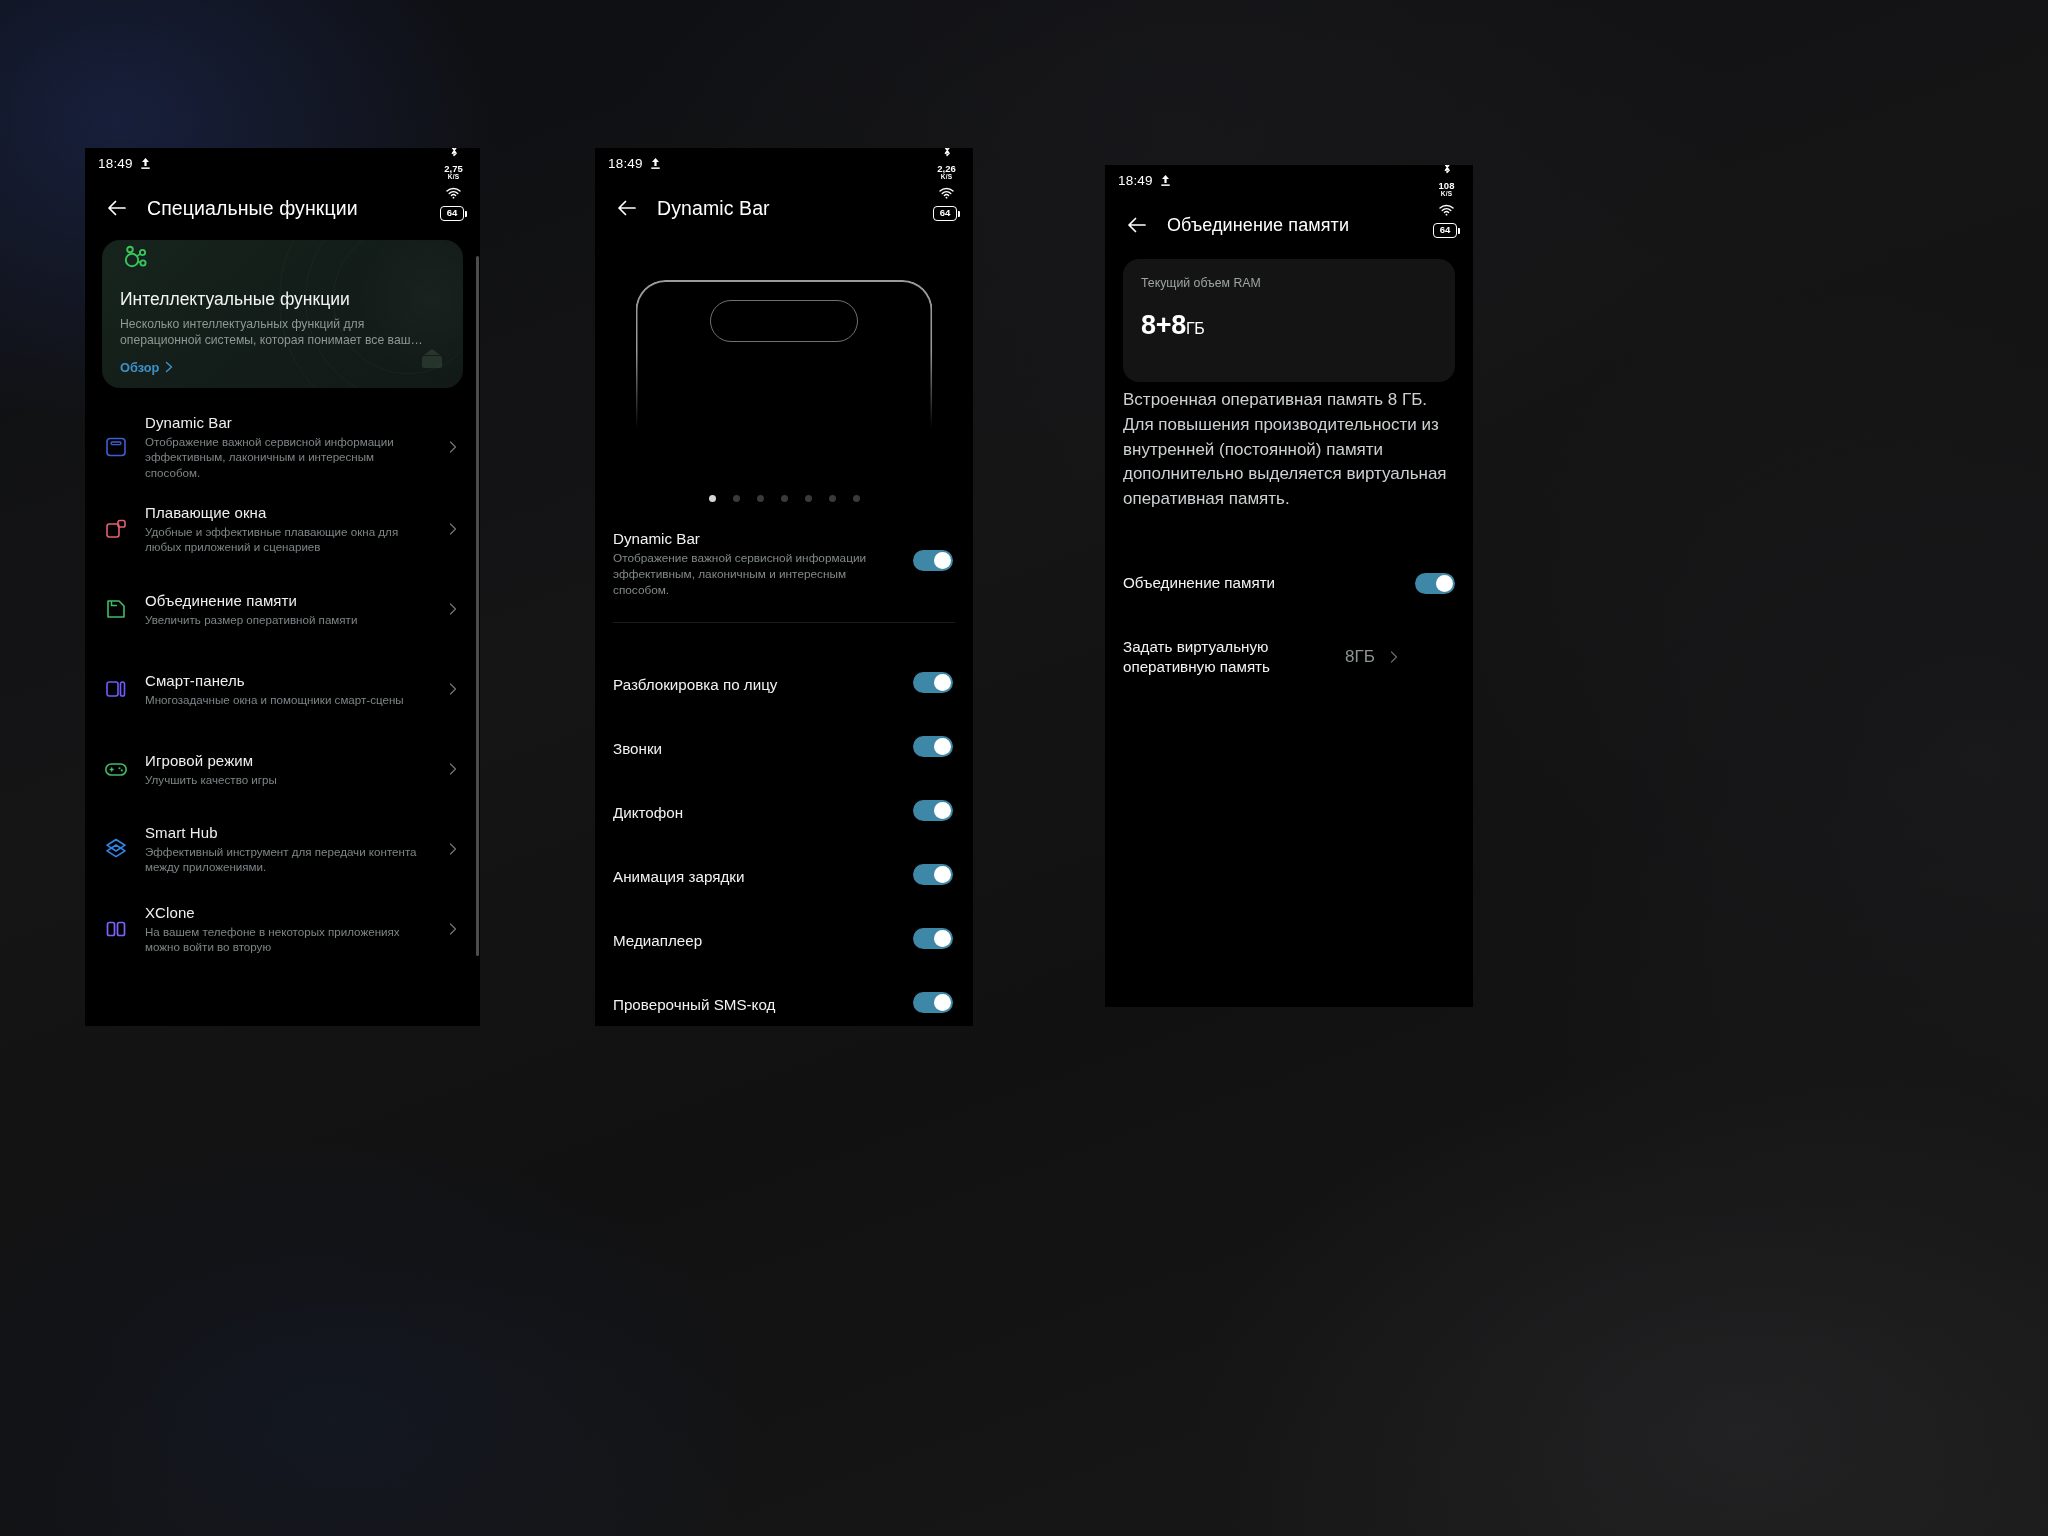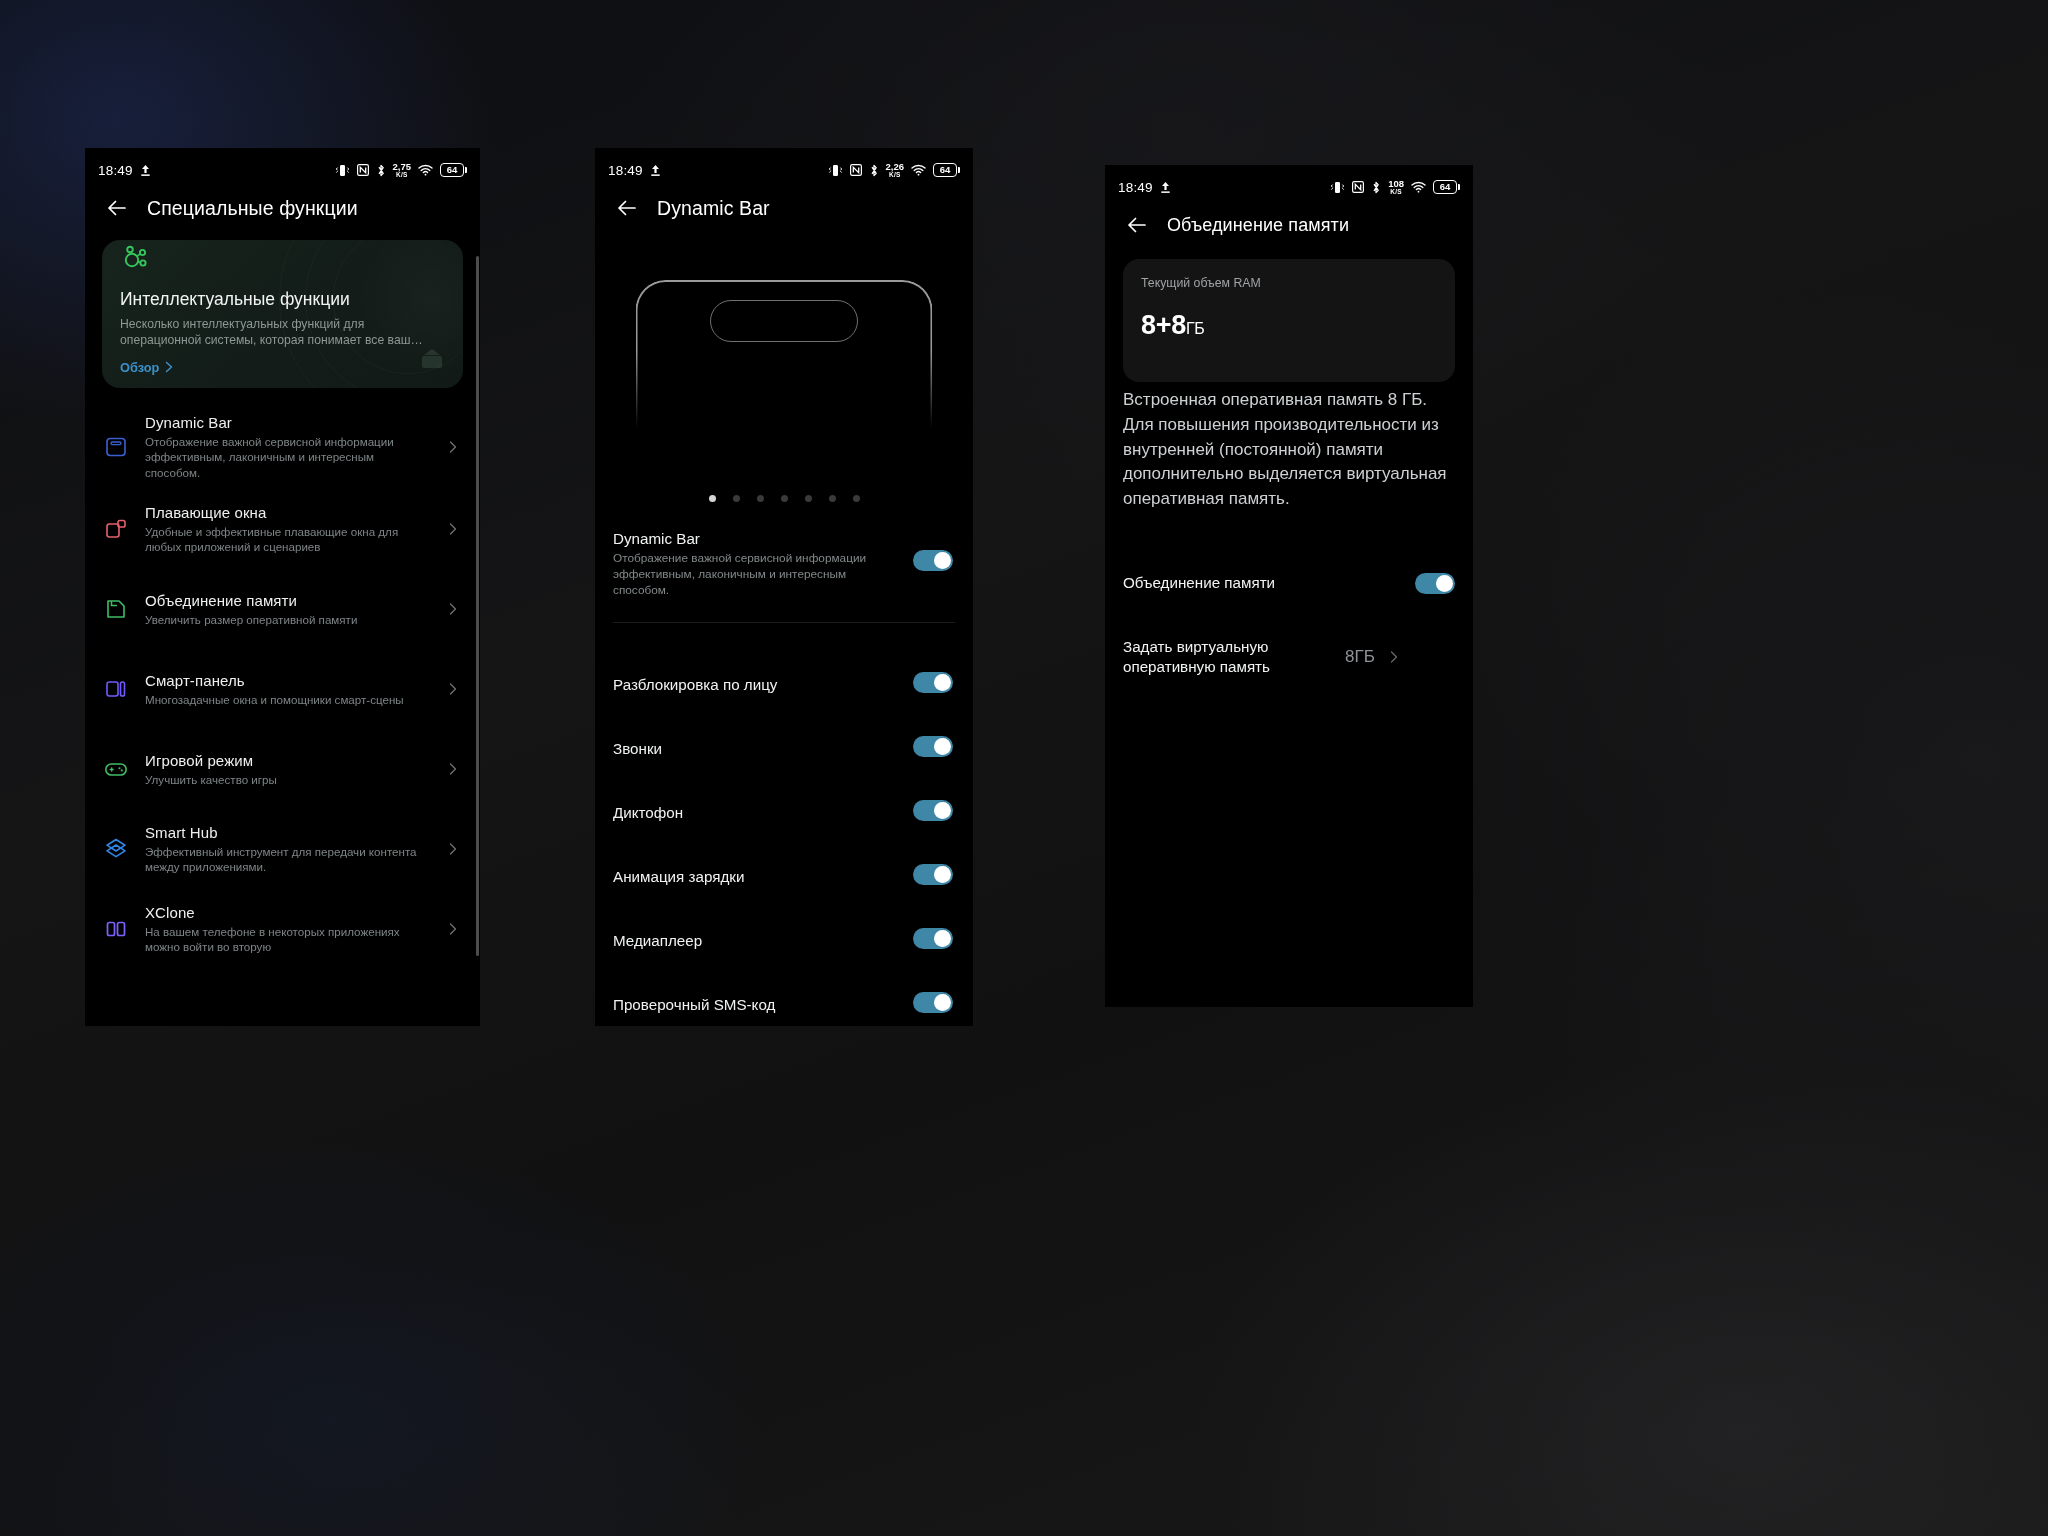--- a/index.html
+++ b/index.html
@@ -26,29 +26,29 @@
     position: absolute;
     background: #000;
     overflow: hidden;
   }
   #panel1 { left: 85px;  top: 148px; width: 395px; height: 878px; }
   #panel2 { left: 595px; top: 148px; width: 378px; height: 878px; }
   #panel3 { left: 1105px;top: 165px; width: 368px; height: 842px; }
 
   
   .statusbar {
-    display: flex; align-items: flex-end;
+    display: flex; align-items: center;
     justify-content: space-between;
     padding: 0 13px;
     height: 30px;
     color: #fff;
   }
   .sb-left { display: flex; align-items: center; gap: 7px; }
   .sb-time { font-size: 13.5px; letter-spacing: .2px; }
-  .sb-right { display: flex; align-items: center; gap: 7px; }
+  .sb-right { display: flex; align-items: center; gap: 7px; flex-direction: column; }
   .ico { display: inline-flex; align-items: center; }
   .netspeed { display: flex; flex-direction: column; align-items: center; line-height: 1; }
   .netspeed .n { font-size: 9.5px; font-weight: 600; }
   .netspeed .u { font-size: 6.5px; font-weight: 600; letter-spacing: .2px; }
   .battery {
     display: flex; align-items: center;
   }
   .batt-body {
     border: 1.4px solid #fff; border-radius: 4px;
     padding: 1px 3.5px; font-size: 9.5px; font-weight: 700; line-height: 1.1;

